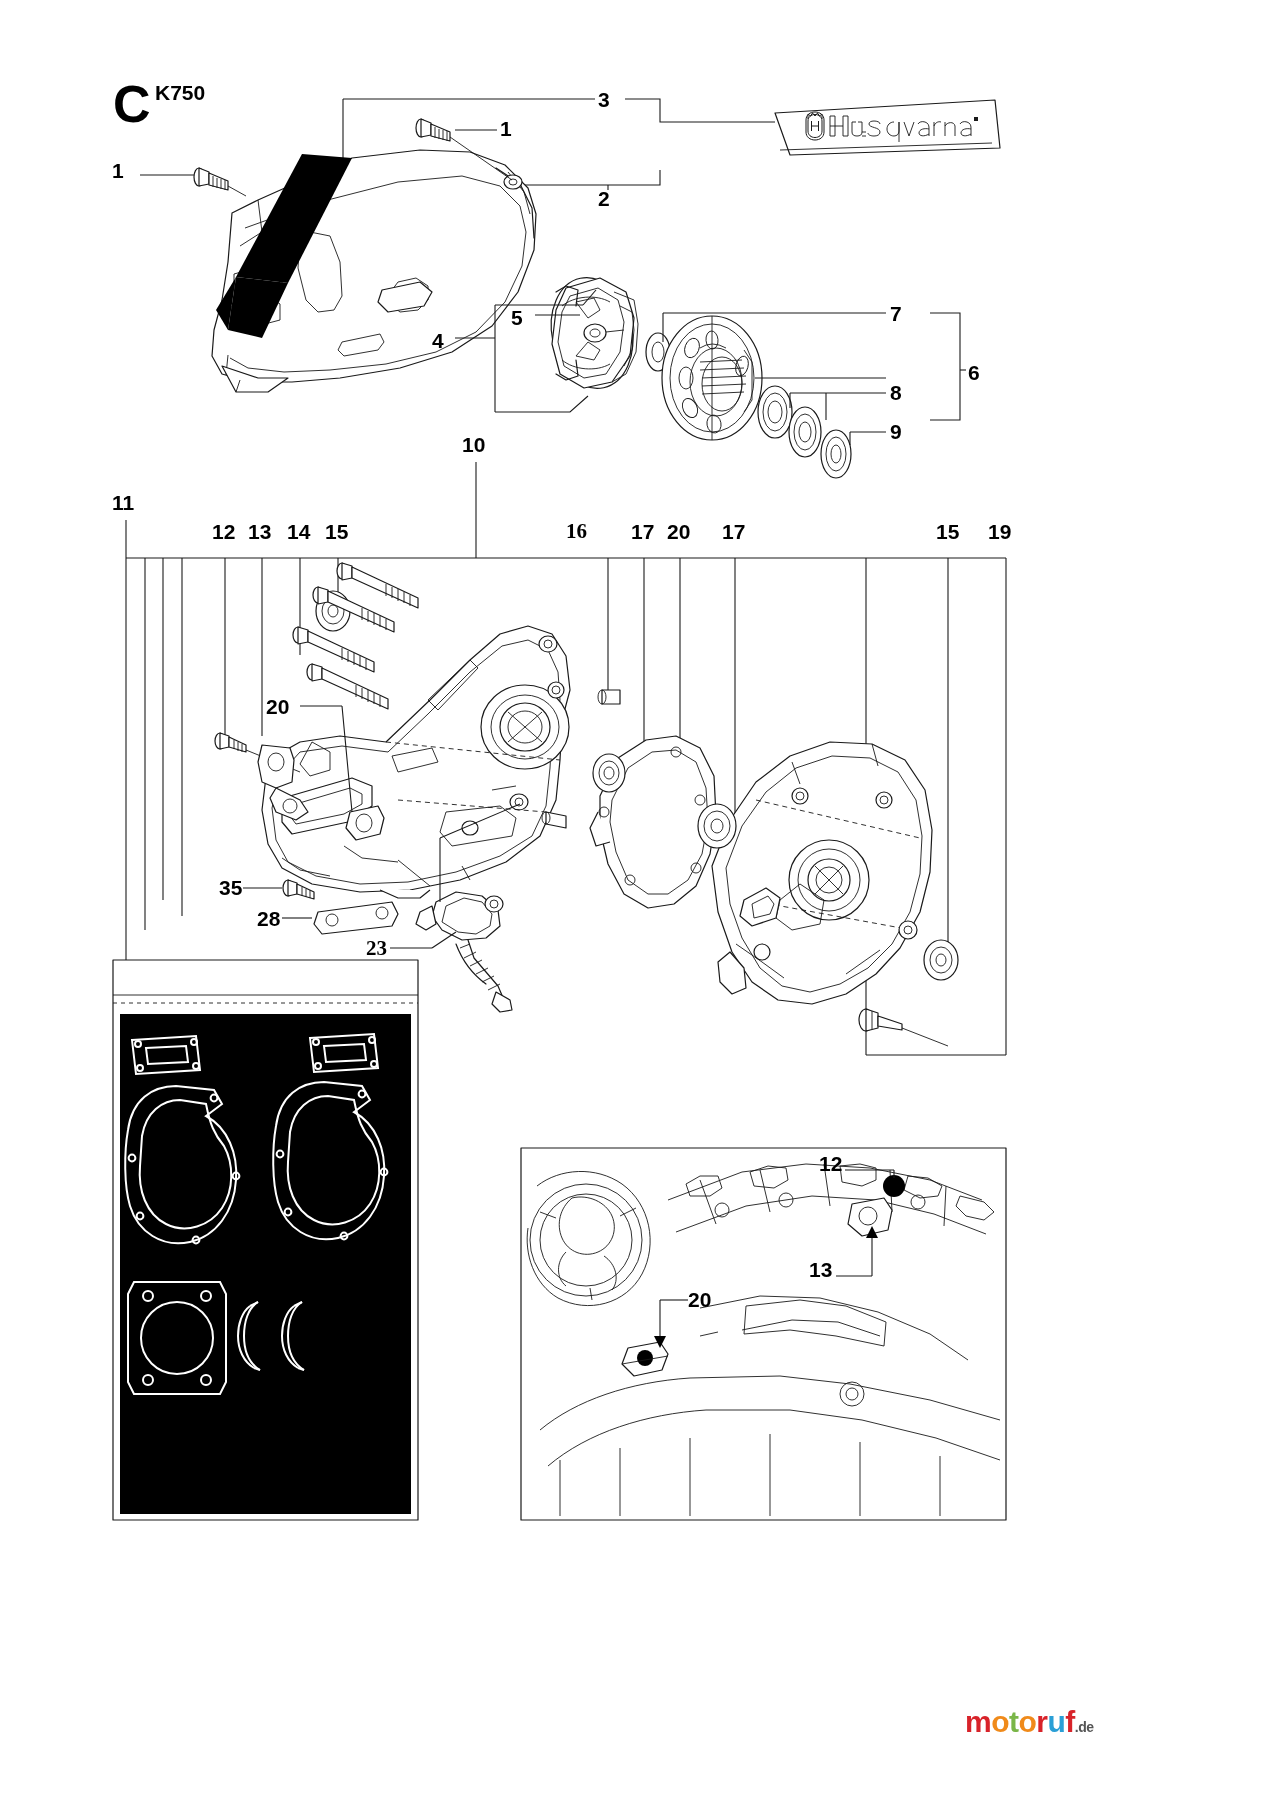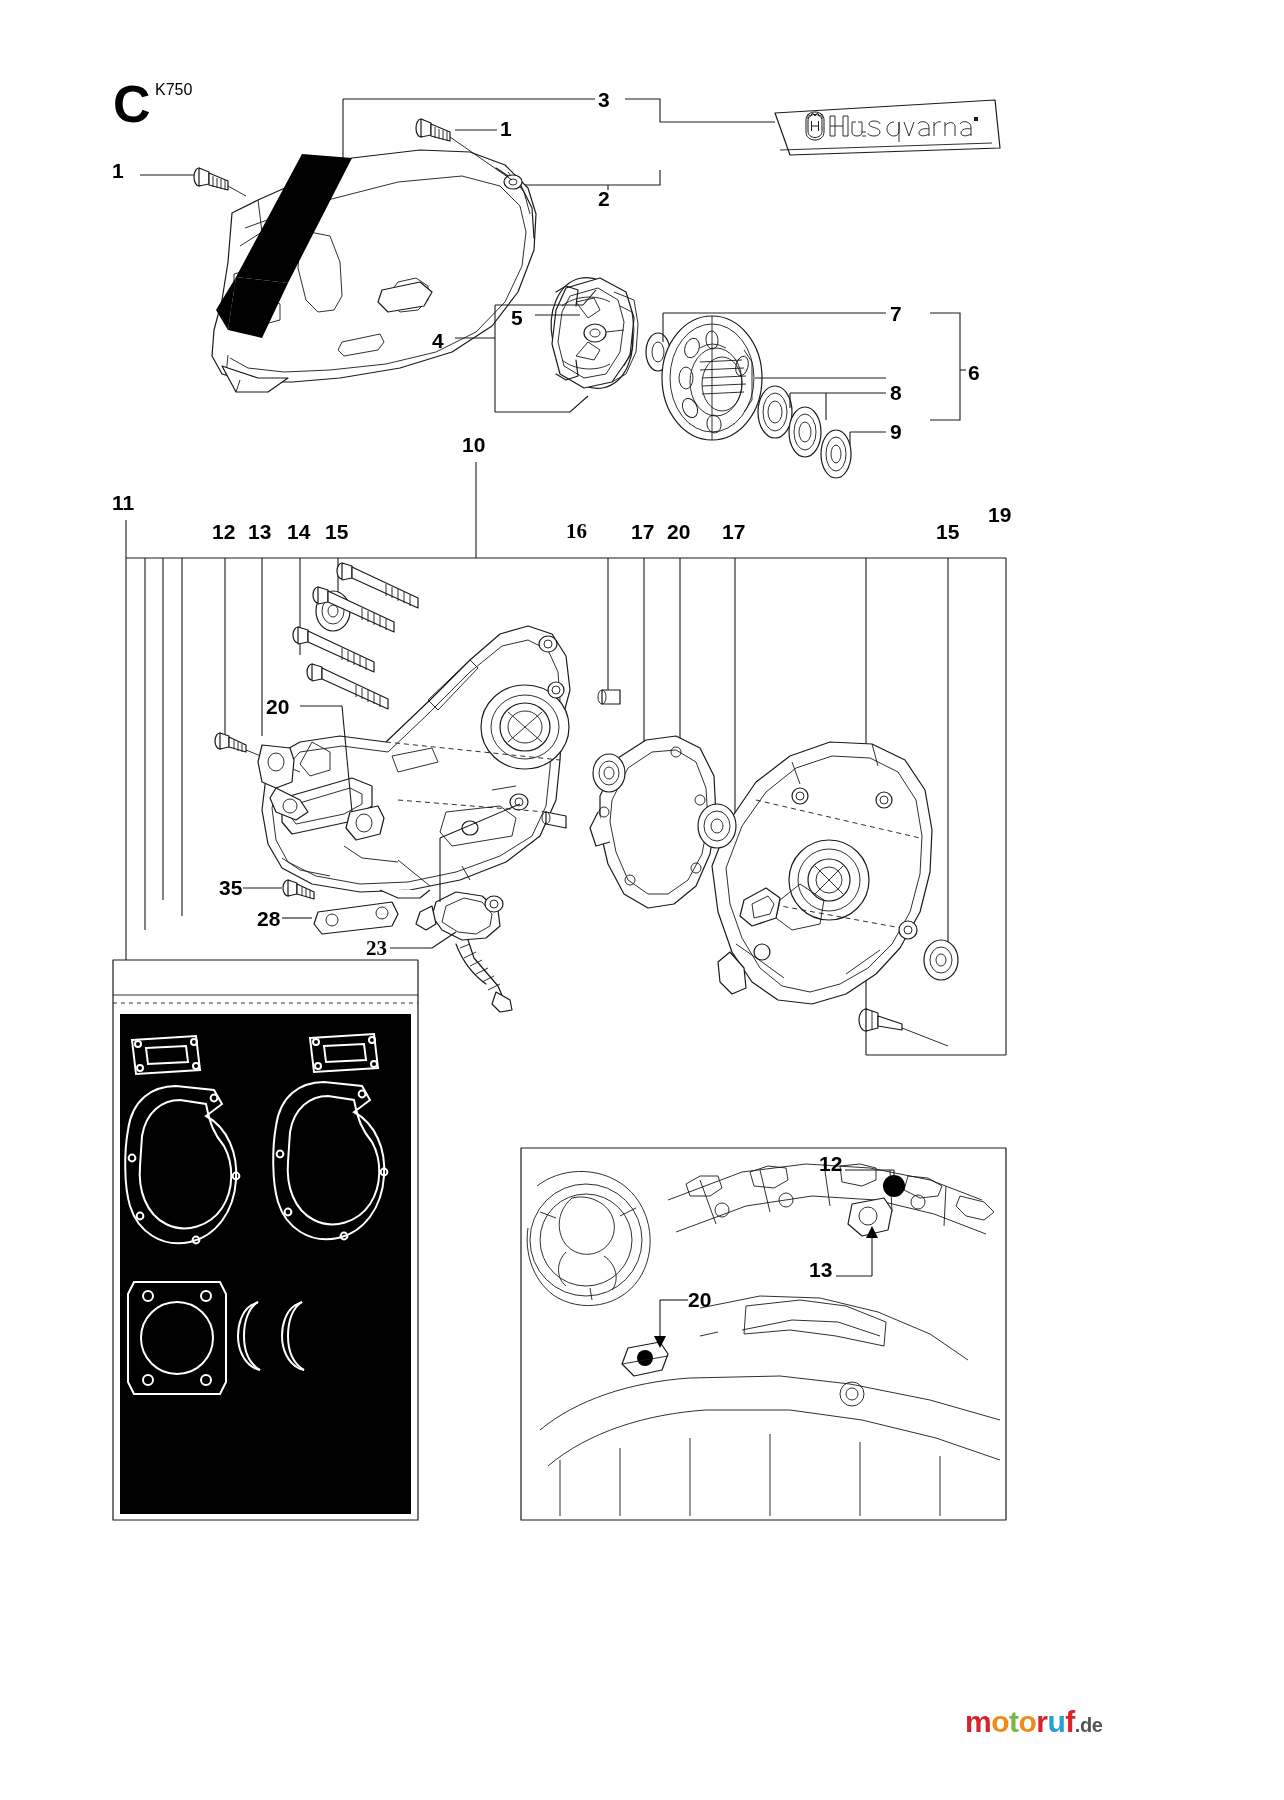--- a/index.html
+++ b/index.html
@@ -2,29 +2,29 @@
 <html><head>
 <meta charset="utf-8">
 <style>
   html,body{margin:0;padding:0;background:#ffffff;}
   body{width:1284px;height:1800px;position:relative;overflow:hidden;
        font-family:"Liberation Sans", sans-serif;color:#000;}
   .page{position:absolute;inset:0;}
   .num{position:absolute;font-weight:bold;font-size:21px;line-height:1;color:#000;
        font-family:"Liberation Sans", sans-serif;}
   .sect{position:absolute;font-weight:bold;font-size:52px;line-height:1;}
-  .model{position:absolute;font-weight:normal;font-size:16px;line-height:1;}
+  .model{position:absolute;font-weight:bold;font-size:21px;line-height:1;}
   .svgwrap{position:absolute;left:0;top:0;width:1284px;height:1800px;}
   .wm{position:absolute;font-size:30px;font-weight:bold;letter-spacing:-0.5px;}
   .wm .m{color:#d8232a;}
   .wm .o{color:#f08a1a;}
   .wm .t{color:#7ab648;}
   .wm .u{color:#2a9fd6;}
   .wm .r{color:#d8232a;}
-  .wm .de{color:#555;font-size:20px;}
+  .wm .de{color:#555;font-size:14px;}
 </style>
 </head>
 <body>
 
 <div class="page">
 
   <div class="sect" style="left:113px;top:78px;">C</div>
   <div class="model" style="left:155px;top:82px;">K750</div>
 
   <svg class="svgwrap" viewBox="0 0 1284 1800" xmlns="http://www.w3.org/2000/svg">
@@ -592,21 +592,21 @@
   <div class="num" style="left:112px;top:492px;">11</div>
   <div class="num" style="left:212px;top:521px;">12</div>
   <div class="num" style="left:248px;top:521px;">13</div>
   <div class="num" style="left:287px;top:521px;">14</div>
   <div class="num" style="left:325px;top:521px;">15</div>
   <div class="num" style="left:566px;top:521px;font-family:Liberation Serif, serif;">16</div>
   <div class="num" style="left:631px;top:521px;">17</div>
   <div class="num" style="left:667px;top:521px;">20</div>
   <div class="num" style="left:722px;top:521px;">17</div>
   <div class="num" style="left:936px;top:521px;">15</div>
-  <div class="num" style="left:988px;top:504px;">19</div>
+  <div class="num" style="left:988px;top:521px;">19</div>
 
   <div class="num" style="left:266px;top:696px;">20</div>
   <div class="num" style="left:219px;top:877px;">35</div>
   <div class="num" style="left:257px;top:908px;">28</div>
   <div class="num" style="left:366px;top:938px;font-family:Liberation Serif, serif;">23</div>
 
   <div class="num" style="left:819px;top:1153px;">12</div>
   <div class="num" style="left:809px;top:1259px;">13</div>
   <div class="num" style="left:688px;top:1289px;">20</div>
 

